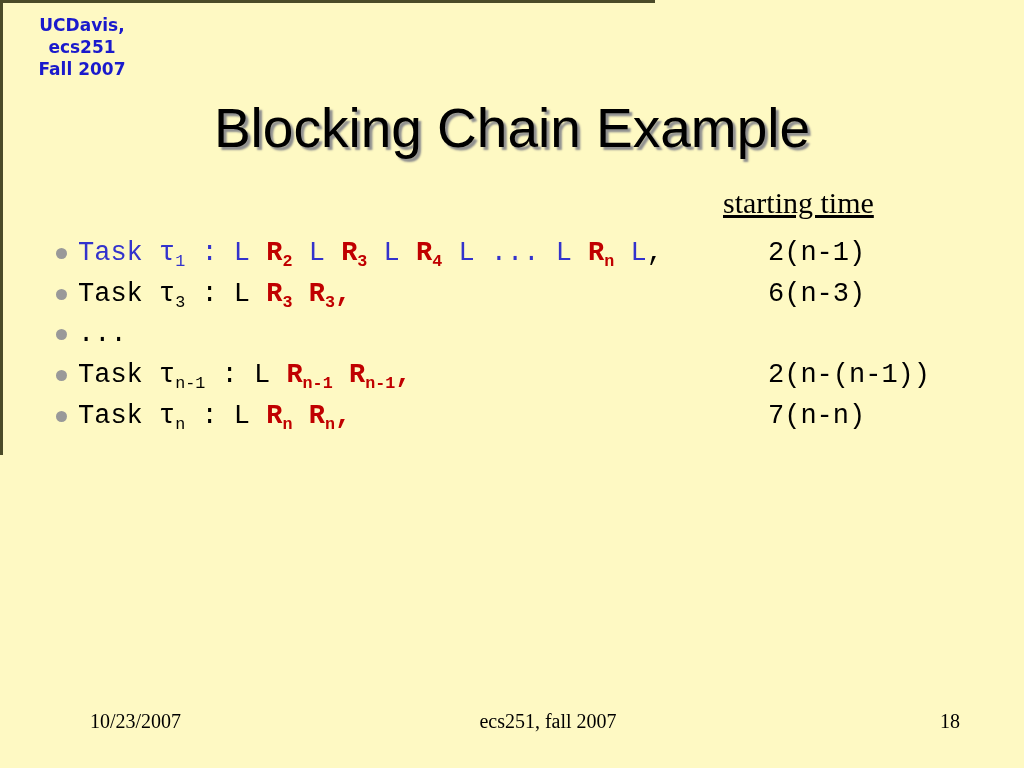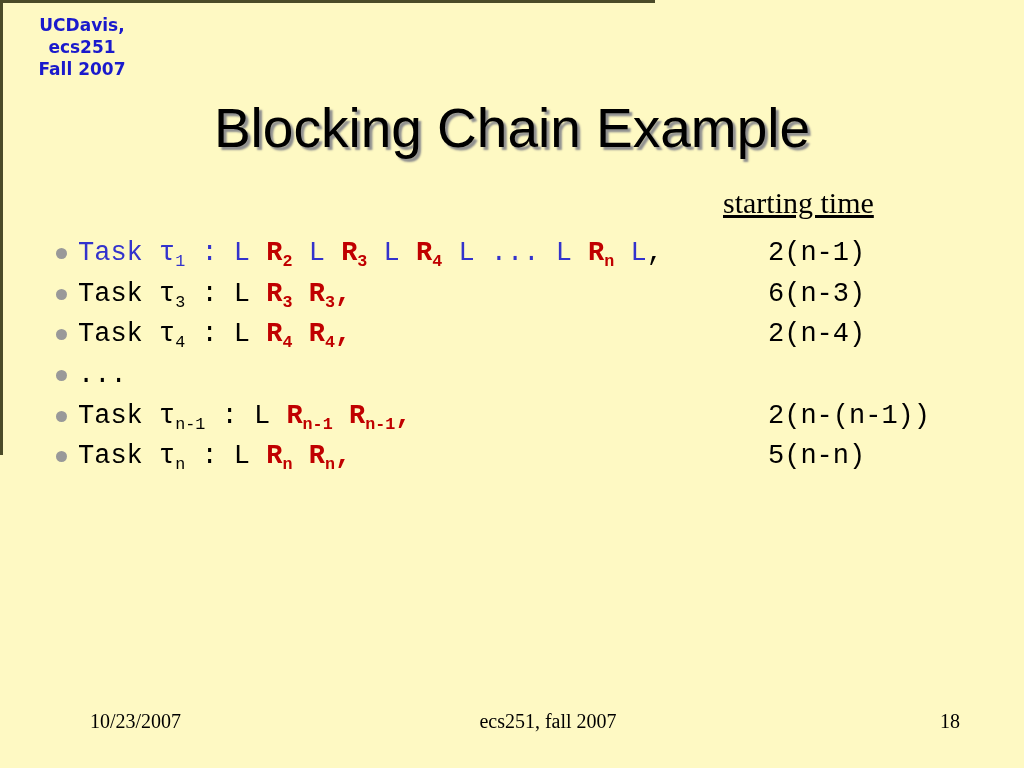--- a/index.html
+++ b/index.html
@@ -64,37 +64,32 @@
         <span class="rowtext"><span class="seg blue">Task τ</span><sub class="seg blue">1</sub><span class="seg blue"> : L </span><span class="seg red bold">R</span><sub class="seg red bold">2</sub><span class="seg blue"> L </span><span class="seg red bold">R</span><sub class="seg red bold">3</sub><span class="seg blue"> L </span><span class="seg red bold">R</span><sub class="seg red bold">4</sub><span class="seg blue"> L ... L </span><span class="seg red bold">R</span><sub class="seg red bold">n</sub><span class="seg blue"> L</span><span class="seg black">,</span></span>
         <span class="time">2(n-1)</span>
       </div>
       <div class="row">
         <span class="bullet"></span>
         <span class="rowtext"><span class="seg black">Task τ</span><sub class="seg black">3</sub><span class="seg black"> : L </span><span class="seg red bold">R</span><sub class="seg red bold">3</sub><span class="seg black"> </span><span class="seg red bold">R</span><sub class="seg red bold">3</sub><span class="seg red bold">,</span></span>
         <span class="time">6(n-3)</span>
       </div>
       <div class="row">
         <span class="bullet"></span>
-        <span class="rowtext"><span class="seg black">Task τ</span><sub class="seg black">4</sub><span class="seg black"> : L </span><span class="seg red bold">R</span><sub class="seg red bold">4</sub><span class="seg black"> </span><span class="seg red bold">R</span><sub class="seg red bold">4</sub><span class="seg red bold">,</span></span>
-        <span class="time">2(n-4)</span>
-      </div>
-      <div class="row">
-        <span class="bullet"></span>
         <span class="rowtext"><span class="seg black">...</span></span>
         <span class="time"></span>
       </div>
       <div class="row">
         <span class="bullet"></span>
         <span class="rowtext"><span class="seg black">Task τ</span><sub class="seg black">n-1</sub><span class="seg black"> : L </span><span class="seg red bold">R</span><sub class="seg red bold">n-1</sub><span class="seg black"> </span><span class="seg red bold">R</span><sub class="seg red bold">n-1</sub><span class="seg red bold">,</span></span>
         <span class="time">2(n-(n-1))</span>
       </div>
       <div class="row">
         <span class="bullet"></span>
         <span class="rowtext"><span class="seg black">Task τ</span><sub class="seg black">n</sub><span class="seg black"> : L </span><span class="seg red bold">R</span><sub class="seg red bold">n</sub><span class="seg black"> </span><span class="seg red bold">R</span><sub class="seg red bold">n</sub><span class="seg red bold">,</span></span>
-        <span class="time">5(n-n)</span>
+        <span class="time">7(n-n)</span>
       </div>
     </div>
 
   <div class="footer">
     <span class="footer-date">10/23/2007</span>
     <span class="footer-course">ecs251, fall 2007</span>
     <span class="footer-page">18</span>
   </div>
 </div>
 

